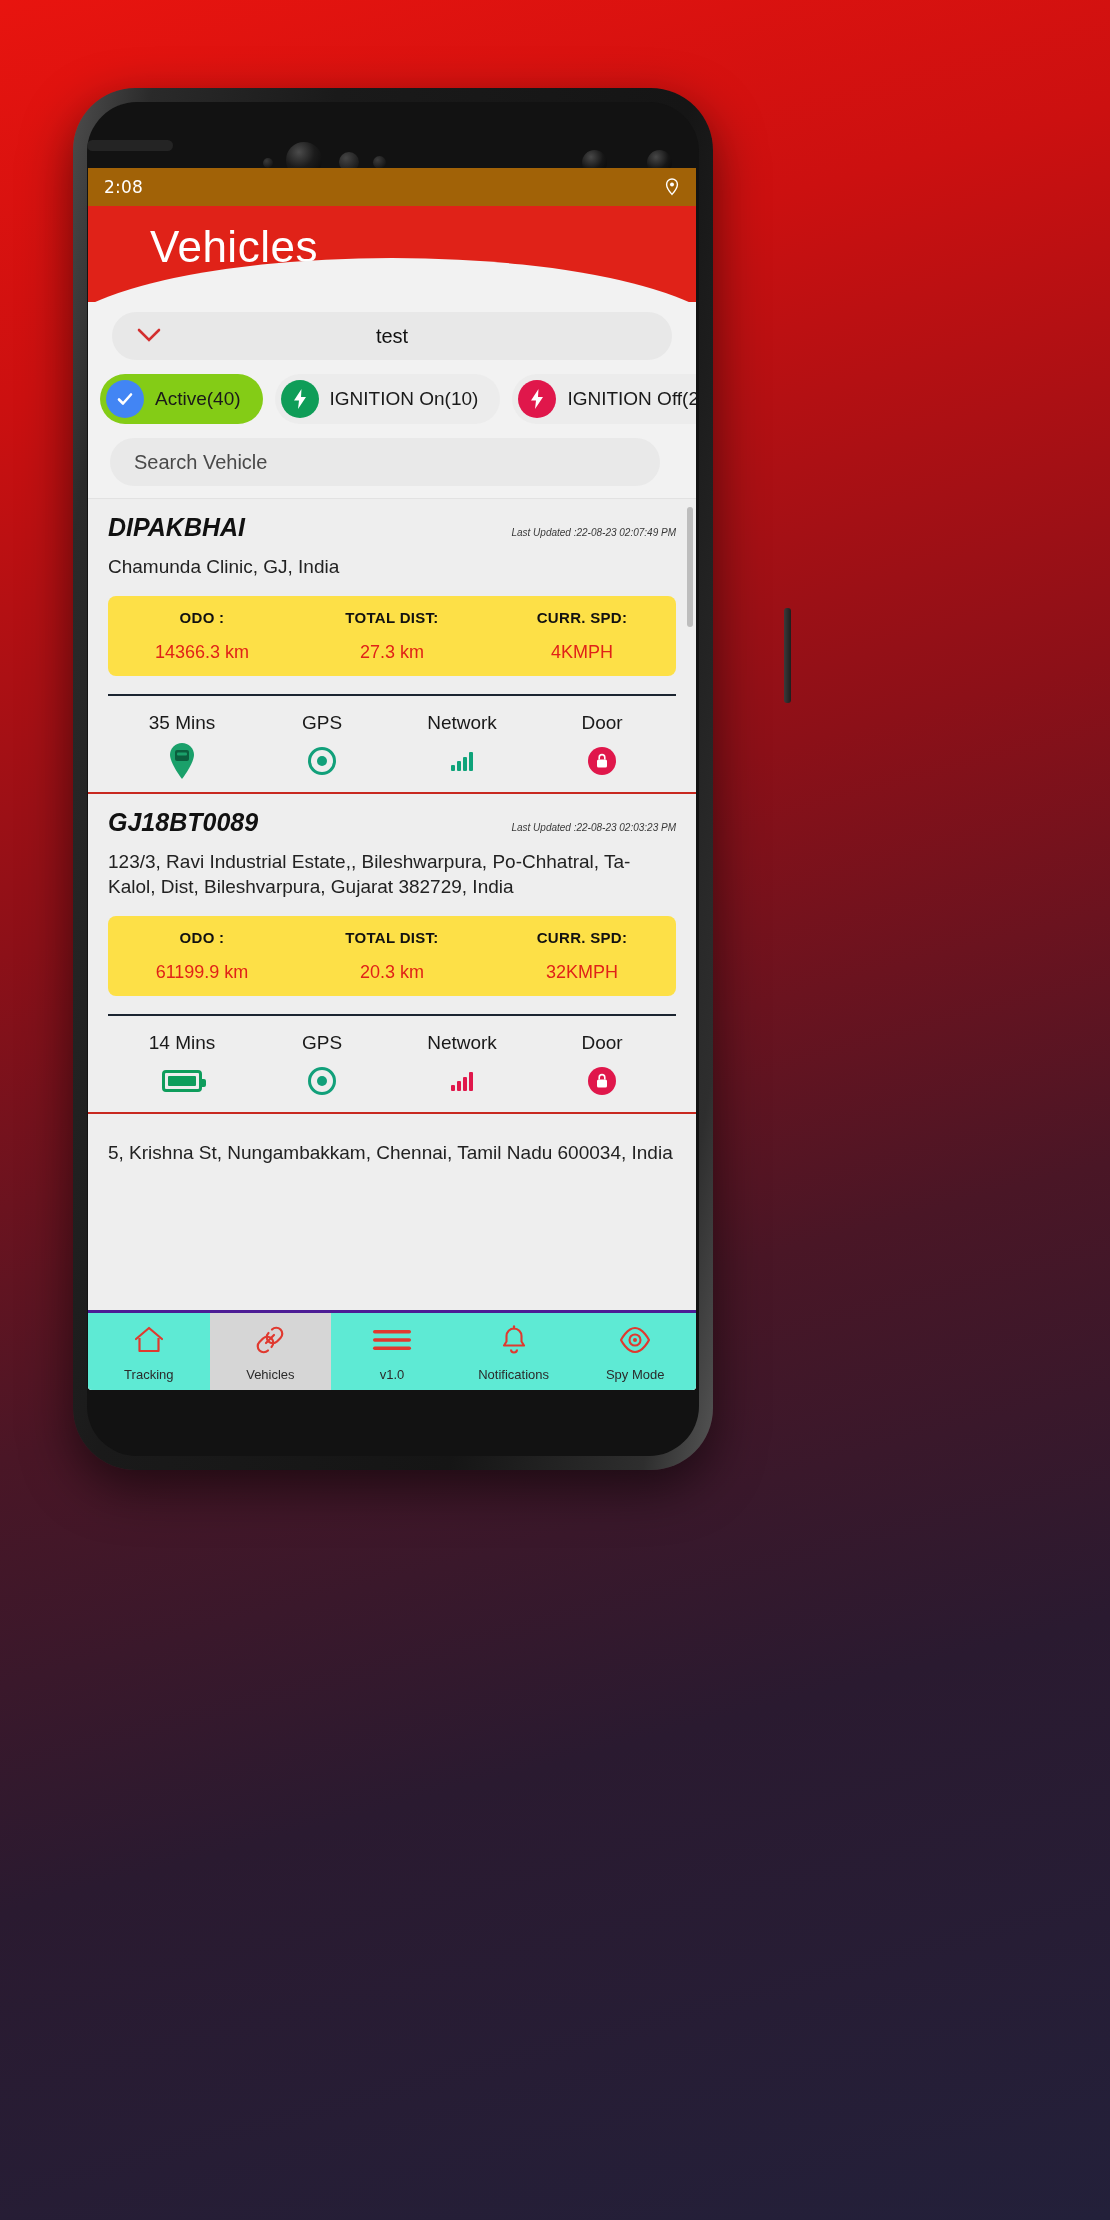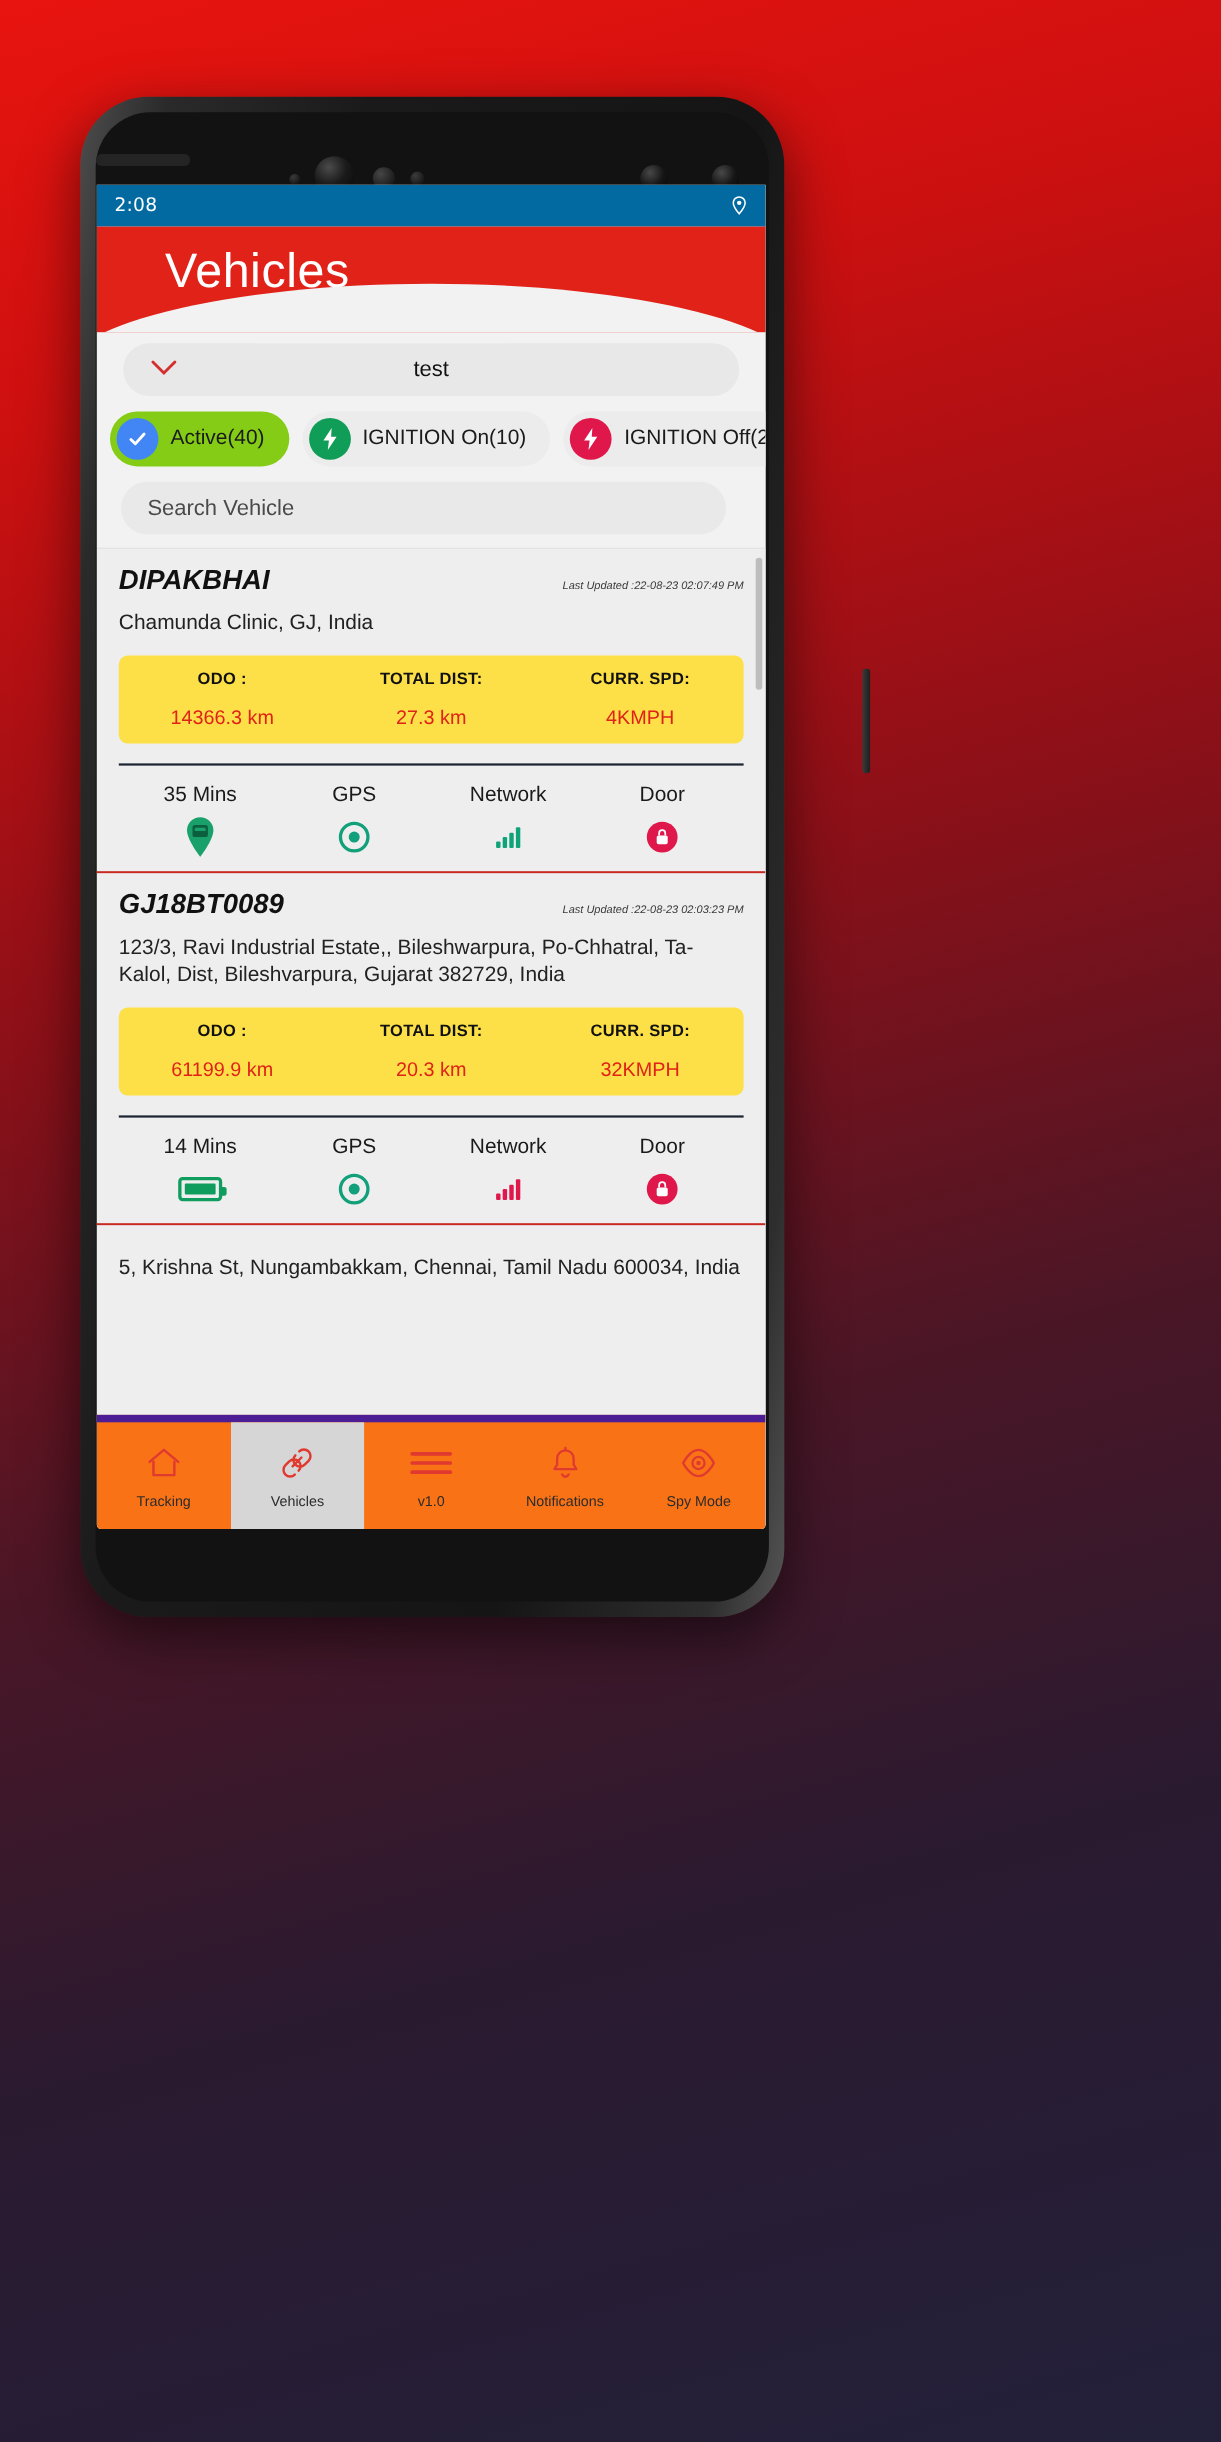--- a/index.html
+++ b/index.html
@@ -45,21 +45,21 @@
   
   #screen {
     position: absolute; left: 88px; top: 168px; width: 608px; height: 1222px;
     background: #f2f2f2; overflow: hidden;
     display: flex; flex-direction: column;
     border-bottom-left-radius: 4px; border-bottom-right-radius: 4px;
   }
 
   
   #status-bar {
-    height: 38px; background: #0369a1; color: #fff;
+    height: 38px; background: #a16207; color: #fff;
     display: flex; align-items: center; justify-content: space-between;
     padding: 0 16px; flex: 0 0 auto;
   }
   #status-time { font-size: 17px; letter-spacing: .2px; }
   #status-icons { display: flex; align-items: center; gap: 8px; }
 
   
   #app-header {
     position: relative; flex: 0 0 auto; height: 96px;
     background: #e02218; overflow: hidden;
@@ -172,22 +172,22 @@
   .bars i { width: 4px; display: block; border-radius: 1px; }
 
   .battery { width: 40px; height: 22px; border: 3px solid #0e9d5c; border-radius: 4px;
              position: relative; display: flex; align-items: center; }
   .battery::after { content: ""; position: absolute; right: -7px; top: 6px; width: 5px; height: 8px;
                     background: #0e9d5c; border-radius: 0 2px 2px 0; }
   .battery-fill { height: 10px; background: #0e9d5c; margin-left: 3px; border-radius: 1px; }
 
   
   #bottom-nav {
-    flex: 0 0 auto; height: 104px; background: #f97316; display: flex;
-    border-top: 7px solid #4c1d95;
+    flex: 0 0 auto; height: 80px; background: #5eead4; display: flex;
+    border-top: 3px solid #4c1d95;
   }
   .nav-item {
     flex: 1 1 0; display: flex; flex-direction: column; align-items: center;
     justify-content: center; gap: 8px; cursor: pointer;
   }
   .nav-item.active { background: #d6d6d6; }
   .nav-icon { height: 38px; display: flex; align-items: center; justify-content: center; }
   .nav-label { font-size: 13px; color: #2b2b2b; font-family: "Liberation Sans", sans-serif; }
   .nav-version { font-size: 13px; color: #2b2b2b; font-family: "Liberation Sans", sans-serif; }
 </style>

